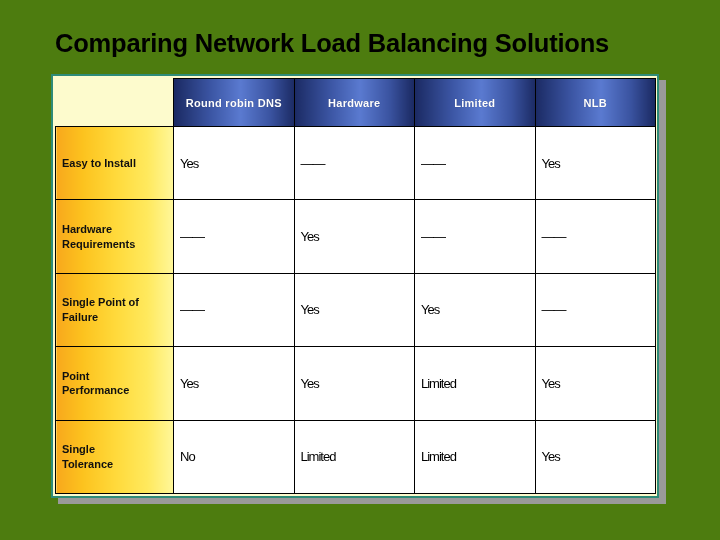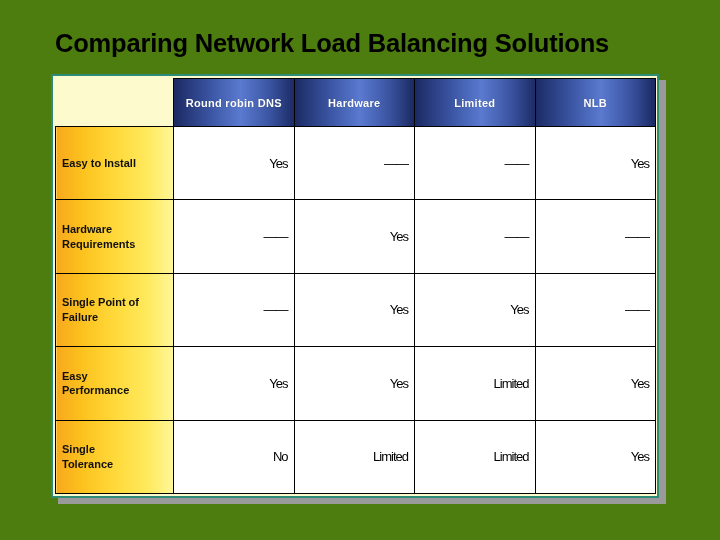--- a/index.html
+++ b/index.html
@@ -128,21 +128,21 @@
     line-height: 1.35;
     padding-left: 10px;
   }
 
   
   .data-cell {
     background: #ffffff;
     color: #000000;
     font-size: 12.5px;
     font-weight: normal;
-    text-align: right;
+    text-align: left;
   }
   .data-cell.dash {
     letter-spacing: -1px;
     font-size: 13px;
   }
 
   
   col.c-label { width: 118px; }
   col.c-data  { width: 120.5px; }
 
@@ -208,21 +208,21 @@
           </td>
           <td class="data-cell dash">——</td>
           <td class="data-cell dash">Yes</td>
           <td class="data-cell dash">Yes</td>
           <td class="data-cell dash">——</td>
         </tr>
 
 
         <tr class="body-row">
           <td class="row-label">
-            <span>Easy</span><br>
+            <span>Point</span><br>
             <span>Performance</span>
           </td>
           <td class="data-cell dash">Yes</td>
           <td class="data-cell dash">Yes</td>
           <td class="data-cell dash">Limited</td>
           <td class="data-cell dash">Yes</td>
         </tr>
 
         <tr class="body-row">
           <td class="row-label">

